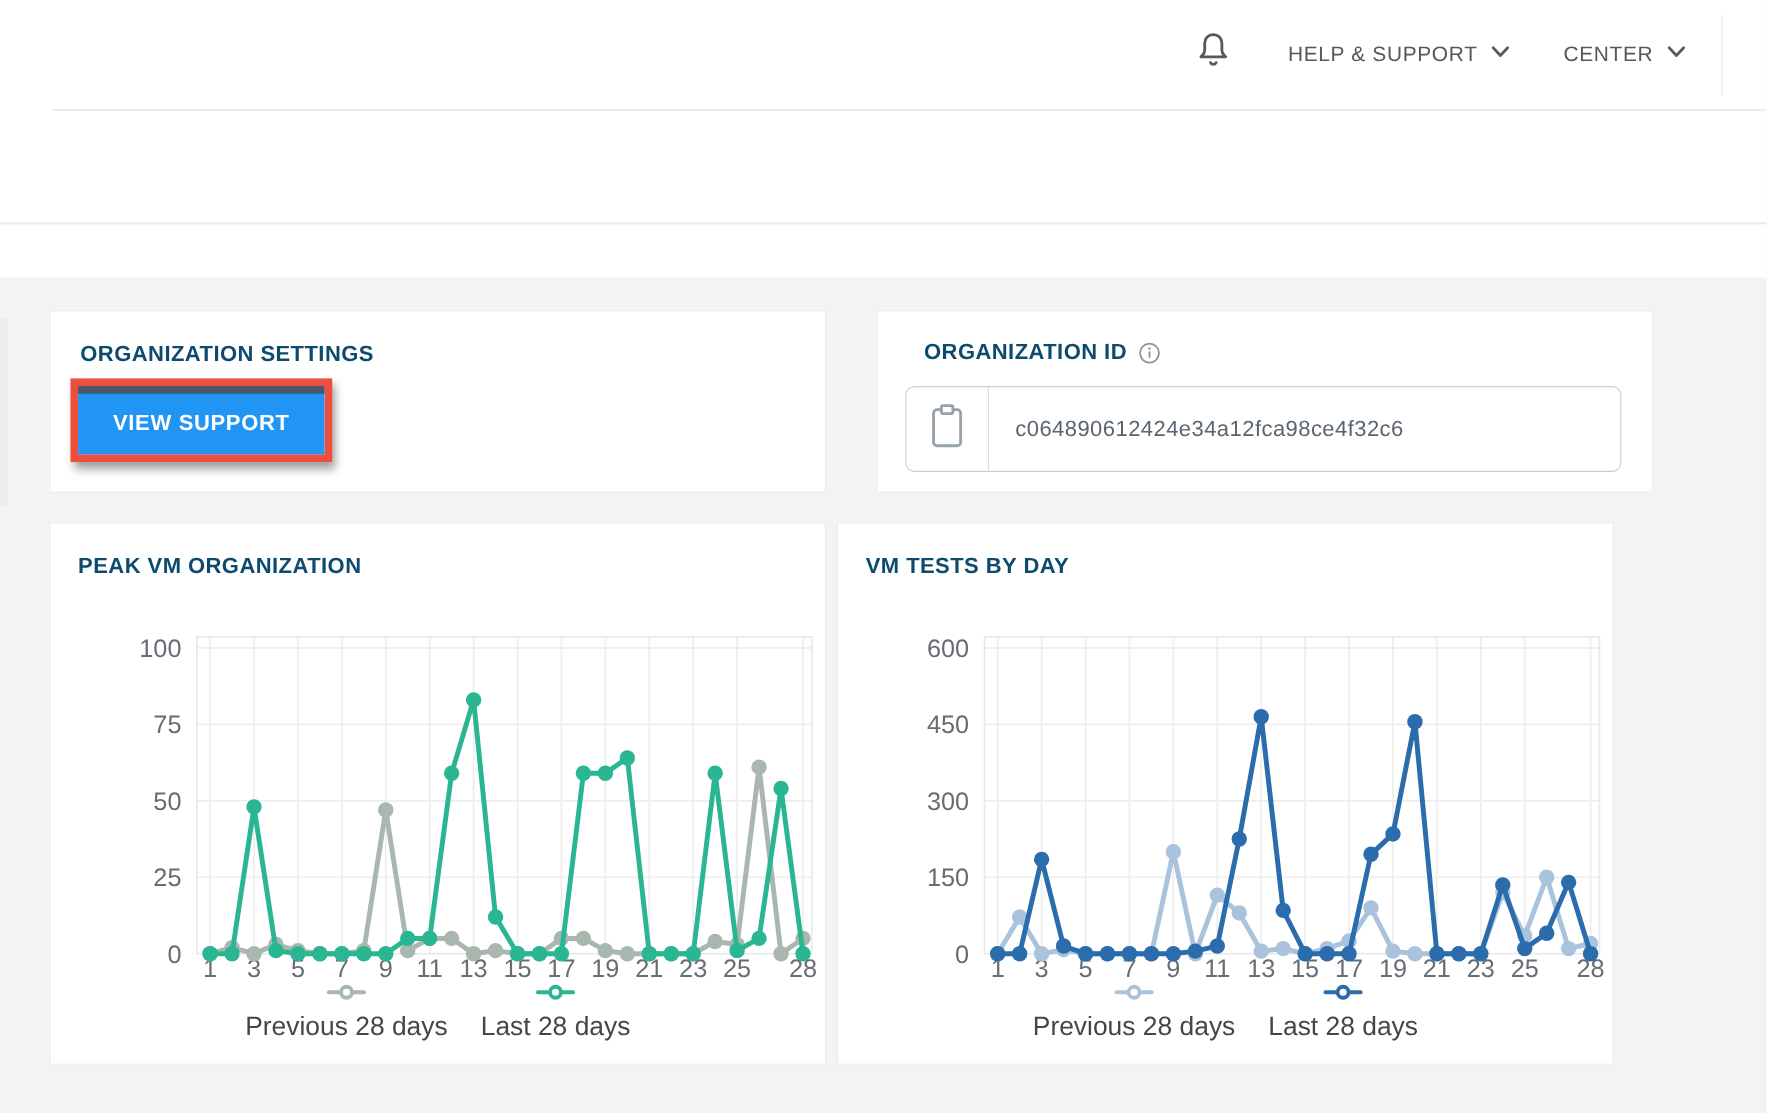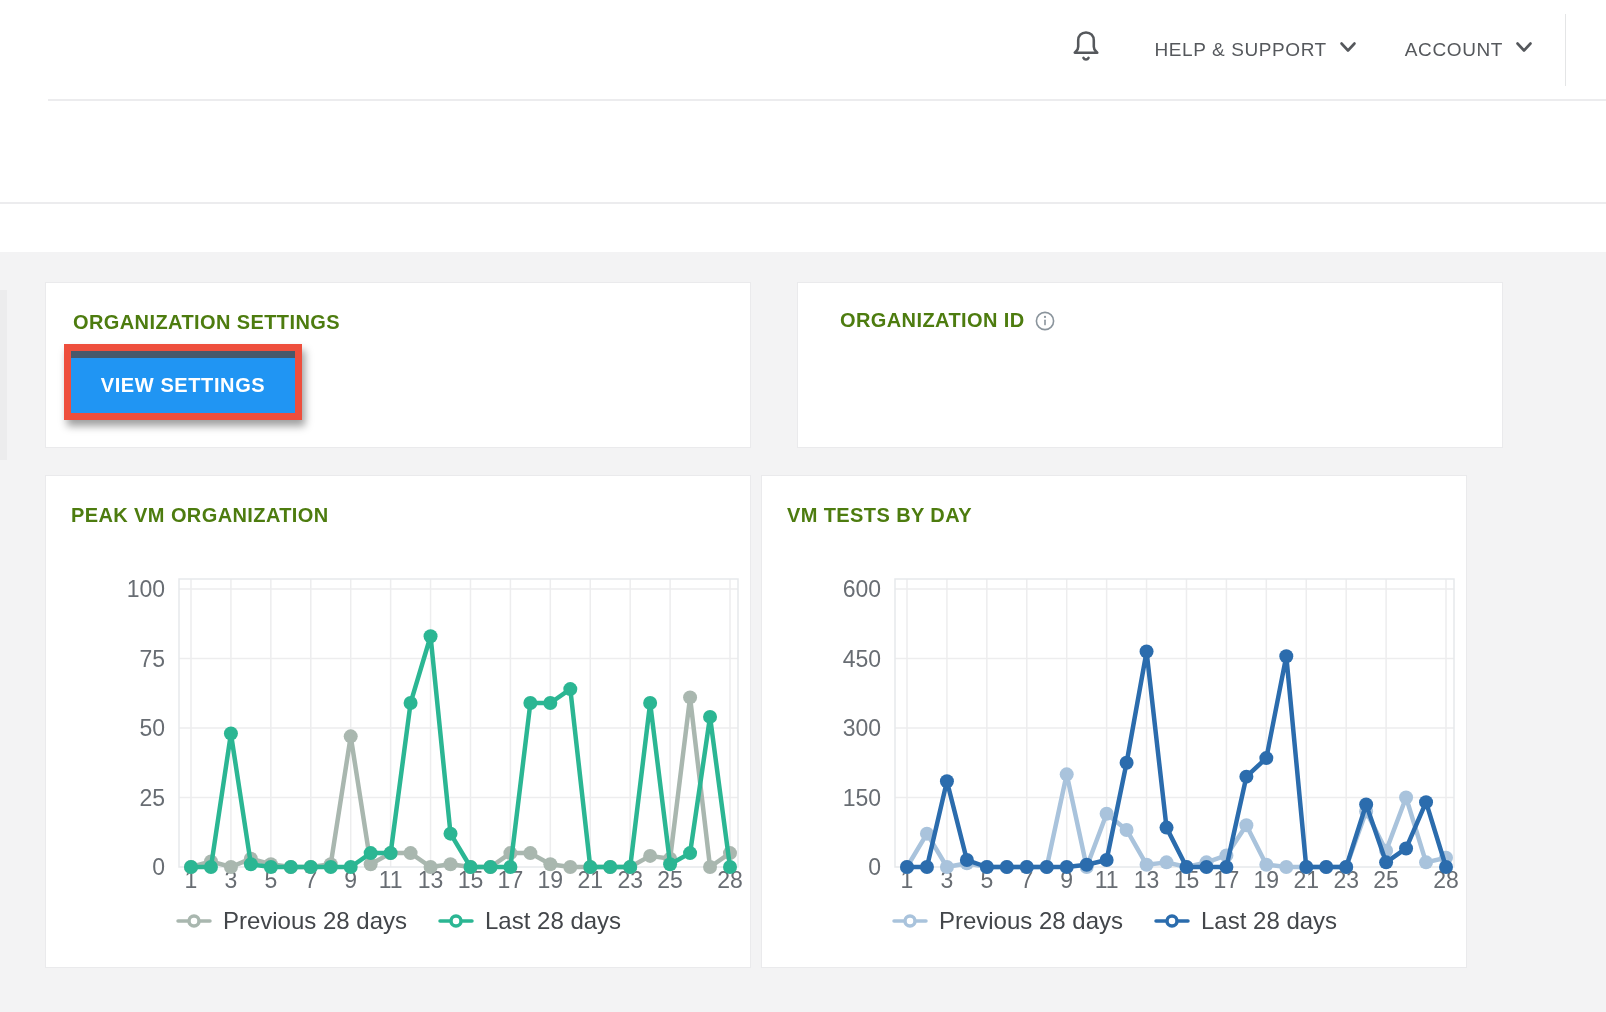--- a/index.html
+++ b/index.html
@@ -23,21 +23,21 @@
   .nav-account{margin-right:30px;}
   .nav-divider{width:1px;height:72px;background:#e4e5e6;margin-right:30px;}
   .chev{display:inline-block;}
   
   .band1{position:absolute;left:0;top:103px;width:1606px;height:99px;background:#fff;border-bottom:2px solid #ececee;}
   .band2{position:absolute;left:0;top:207px;width:1606px;height:45px;background:#fff;}
   .main-bg{position:absolute;left:0;top:252px;width:1606px;height:760px;background:#f3f3f4;}
   .left-sliver{position:absolute;left:0;top:290px;width:7px;height:170px;background:#ececed;}
   
   .card{position:absolute;background:#fff;border:1px solid #eaeaec;box-sizing:border-box;}
-  .card-title{font-size:20px;font-weight:700;color:#4d7c0f;letter-spacing:.4px;}
+  .card-title{font-size:20px;font-weight:700;color:#0c4a6e;letter-spacing:.4px;}
   .card-os{left:45px;top:282px;width:706px;height:166px;}
   .card-oid{left:797px;top:282px;width:706px;height:166px;}
   .card-c1{left:45px;top:475px;width:706px;height:493px;}
   .card-c2{left:761px;top:475px;width:706px;height:493px;}
   .card-os .card-title{position:absolute;left:27px;top:28px;}
   .card-oid .title-row{position:absolute;left:42px;top:26px;display:flex;align-items:center;gap:9px;}
   .card-c1 .card-title,.card-c2 .card-title{position:absolute;left:25px;top:28px;}
   
   .annot-frame{
     position:absolute;left:18px;top:61px;width:238px;height:76px;box-sizing:border-box;
@@ -54,21 +54,21 @@
     position:absolute;left:25px;top:68px;width:651px;height:78px;box-sizing:border-box;
     border:1px solid #c9d0d6;border-radius:8px;background:#fff;display:flex;align-items:stretch;
   }
   .id-icon-cell{width:74px;border-right:1px solid #d6dbdf;display:flex;align-items:center;justify-content:center;cursor:pointer;}
   .id-value{flex:1;display:flex;align-items:center;padding-left:24px;
     font-size:20px;color:#59646e;letter-spacing:.4px;}
   
   .chart-svg{position:absolute;left:10px;top:60px;}
   .chart-legend{position:absolute;left:0;top:428px;width:100%;height:34px;
     display:flex;align-items:center;justify-content:center;gap:30px;}
-  .legend-item{display:flex;align-items:center;gap:10px;font-size:24px;color:#43464a;cursor:pointer;}
+  .legend-item{display:flex;align-items:center;gap:10px;font-size:24px;color:#43464a;cursor:pointer;flex-direction:column;}
   .tick{font-size:23px;fill:#686d73;font-family:"Liberation Sans",sans-serif;}
 </style>
 </head>
 <body>
 
 <div class="topnav">
   <div class="bell-wrap">
     <span>
       <svg width="36" height="42" viewBox="0 0 24 26" fill="none">
         <path d="M12 2.6 C8.9 2.6 6.8 4.9 6.8 7.9 L6.8 12.1 C6.8 13.3 6.2 14.4 5.3 15.3 L4.5 16.1 L19.5 16.1 L18.7 15.3 C17.8 14.4 17.2 13.3 17.2 12.1 L17.2 7.9 C17.2 4.9 15.1 2.6 12 2.6 Z" stroke="#55585c" stroke-width="1.7" stroke-linejoin="round"></path>
@@ -80,54 +80,65 @@
   <div class="nav-item nav-help">
     <span>HELP &amp; SUPPORT</span>
     <span class="chev">
       <svg width="22" height="22" viewBox="0 0 22 22" fill="none">
         <polyline points="4.5,7.5 11,14.5 17.5,7.5" stroke="#55585c" stroke-width="2.6" stroke-linecap="round" stroke-linejoin="round"></polyline>
       </svg>
     </span>
   </div>
 
   <div class="nav-item nav-account">
-    <span>ACCOUNT</span>
+    <span>CENTER</span>
     <span class="chev">
       <svg width="22" height="22" viewBox="0 0 22 22" fill="none">
         <polyline points="4.5,7.5 11,14.5 17.5,7.5" stroke="#55585c" stroke-width="2.6" stroke-linecap="round" stroke-linejoin="round"></polyline>
       </svg>
     </span>
   </div>
 
   <div class="nav-divider"></div>
 
 </div>
 
 <div class="band1"></div>
 <div class="band2"></div>
 <div class="main-bg"></div>
 <div class="left-sliver"></div>
 
 <div class="card card-os">
   <div class="card-title">ORGANIZATION SETTINGS</div>
   <div class="annot-frame">
-    <button class="btn-view">VIEW SETTINGS</button>
+    <button class="btn-view">VIEW SUPPORT</button>
   </div>
 </div>
 
 <div class="card card-oid">
   <div class="title-row">
     <span class="card-title">ORGANIZATION ID</span>
     <span style="display:flex;">
       <svg width="22" height="22" viewBox="0 0 22 22" fill="none">
         <circle cx="11" cy="11" r="8.6" stroke="#8a949c" stroke-width="1.6"></circle>
         <circle cx="11" cy="6.9" r="1.1" fill="#8a949c"></circle>
         <rect x="10.2" y="9.4" width="1.6" height="6" rx="0.8" fill="#8a949c"></rect>
       </svg>
     </span>
+  </div>
+  <div class="id-box">
+    <div class="id-icon-cell">
+      <span>
+        <svg width="40" height="46" viewBox="0 0 24 28" fill="none">
+          <rect x="4.5" y="4.5" width="15" height="20" rx="2" stroke="#98a2ab" stroke-width="1.6"></rect>
+          <rect x="8.8" y="2.3" width="6.4" height="4.4" rx="1" fill="#ffffff" stroke="#98a2ab" stroke-width="1.6"></rect>
+        </svg>
+      </span>
+    </div>
+    <div class="id-value">c064890612424e34a12fca98ce4f32c6</div>
   </div>
 </div>
 
 <div class="card card-c1">
   <div class="card-title">PEAK VM ORGANIZATION</div>
   <svg class="chart-svg" width="686" height="360">
       <line x1="135" y1="43" x2="135" y2="331" stroke="#ededee" stroke-width="1.5"></line>
       <text class="tick" x="135" y="352" text-anchor="middle">1</text>
       <line x1="174.92592592592592" y1="43" x2="174.92592592592592" y2="331" stroke="#ededee" stroke-width="1.5"></line>
       <text class="tick" x="174.92592592592592" y="352" text-anchor="middle">3</text>

